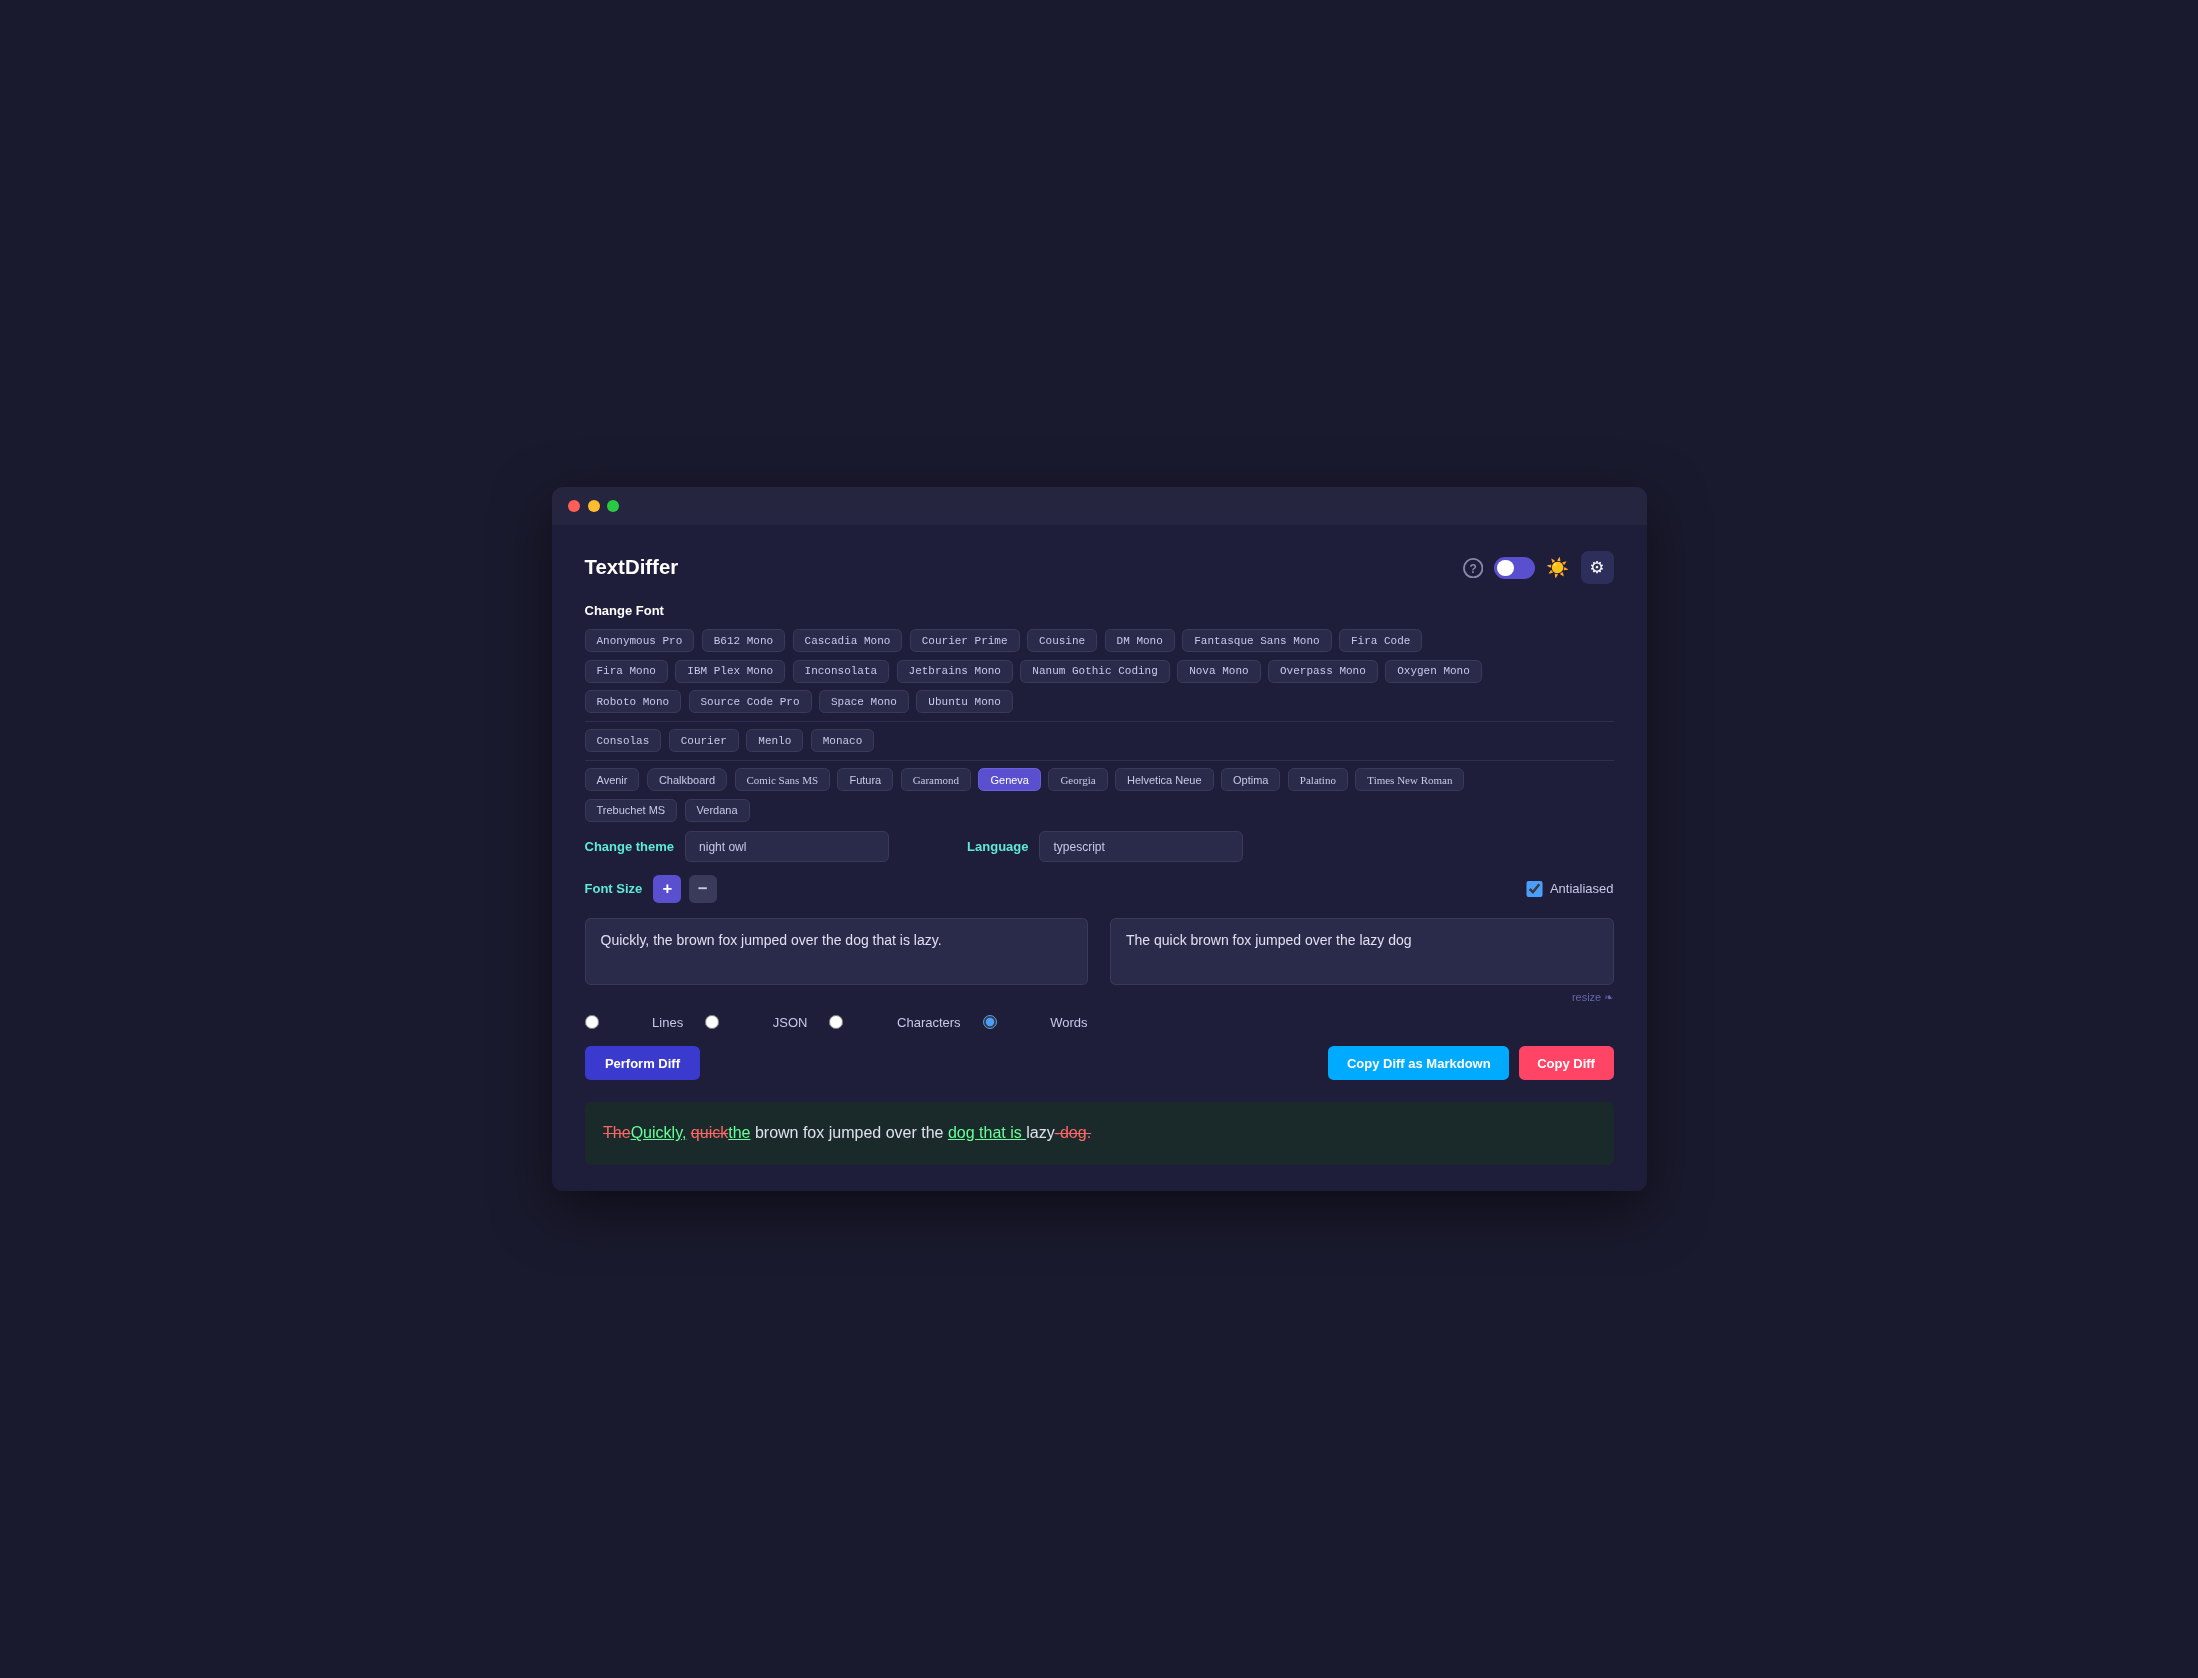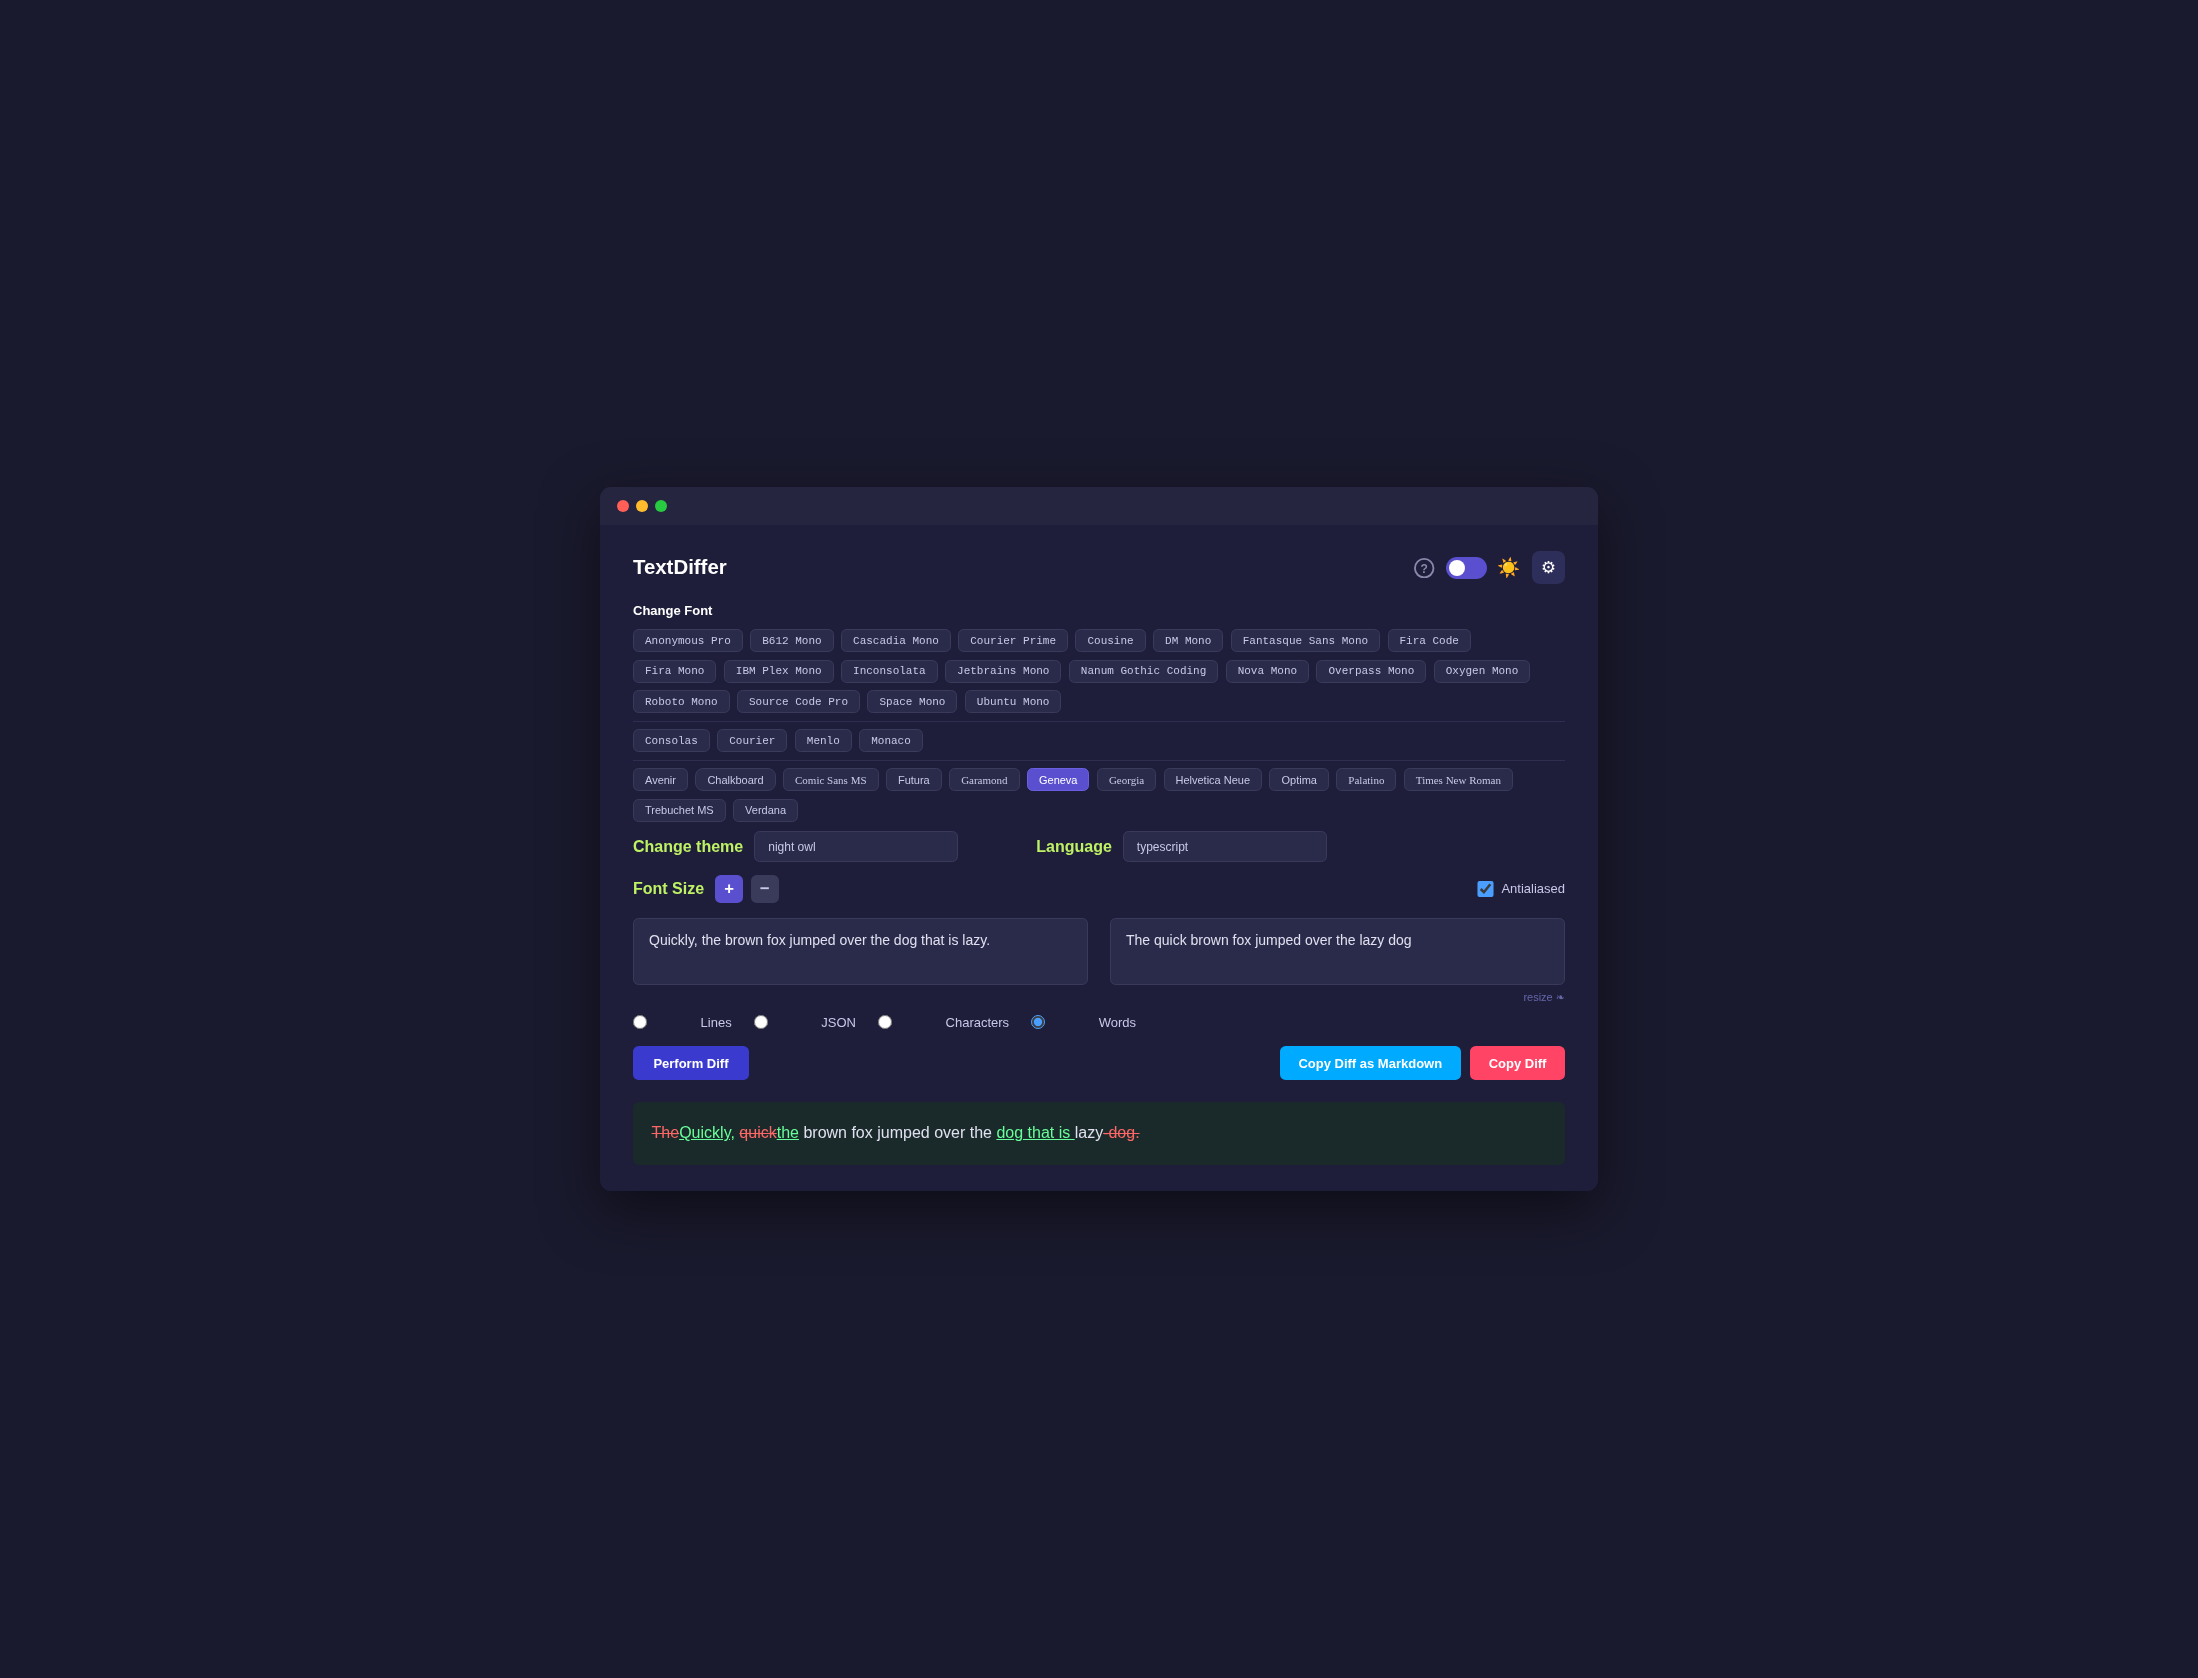--- a/index.html
+++ b/index.html
@@ -5,21 +5,21 @@
     * { box-sizing: border-box; margin: 0; padding: 0; }
     body {
       background: #1a1a2e;
       display: flex;
       justify-content: center;
       align-items: center;
       min-height: 100vh;
       font-family: -apple-system, BlinkMacSystemFont, 'Segoe UI', sans-serif;
     }
     .window {
-      width: 998px;
+      width: 1095px;
       background: #1e1e3a;
       border-radius: 11px;
       overflow: hidden;
       box-shadow: 0 18.6px 56px rgba(0,0,0,0.5);
     }
     .titlebar {
       background: #252540;
       padding: 13px 16.7px;
       display: flex;
       align-items: center;
@@ -140,22 +140,22 @@
       align-items: center;
       gap: 22px;
       margin-bottom: 13px;
     }
     .control-group {
       display: flex;
       align-items: center;
       gap: 11px;
     }
     .control-label {
-      color: #bef264;
-      font-size: 16px;
+      color: #5eead4;
+      font-size: 13px;
       font-weight: 700;
       white-space: nowrap;
     }
     .select-input {
       background: #2a2a4a;
       border: 0.9px solid #3a3a5a;
       color: #c8c8e8;
       font-size: 12px;
       padding: 7.4px 13px;
       border-radius: 5.6px;

